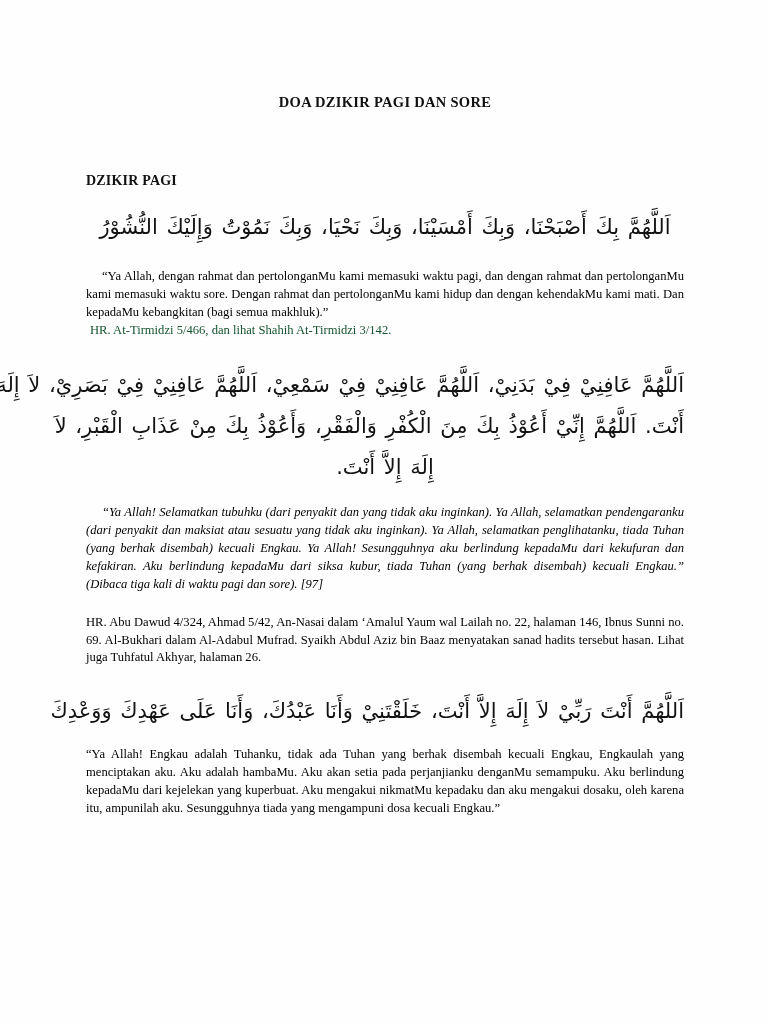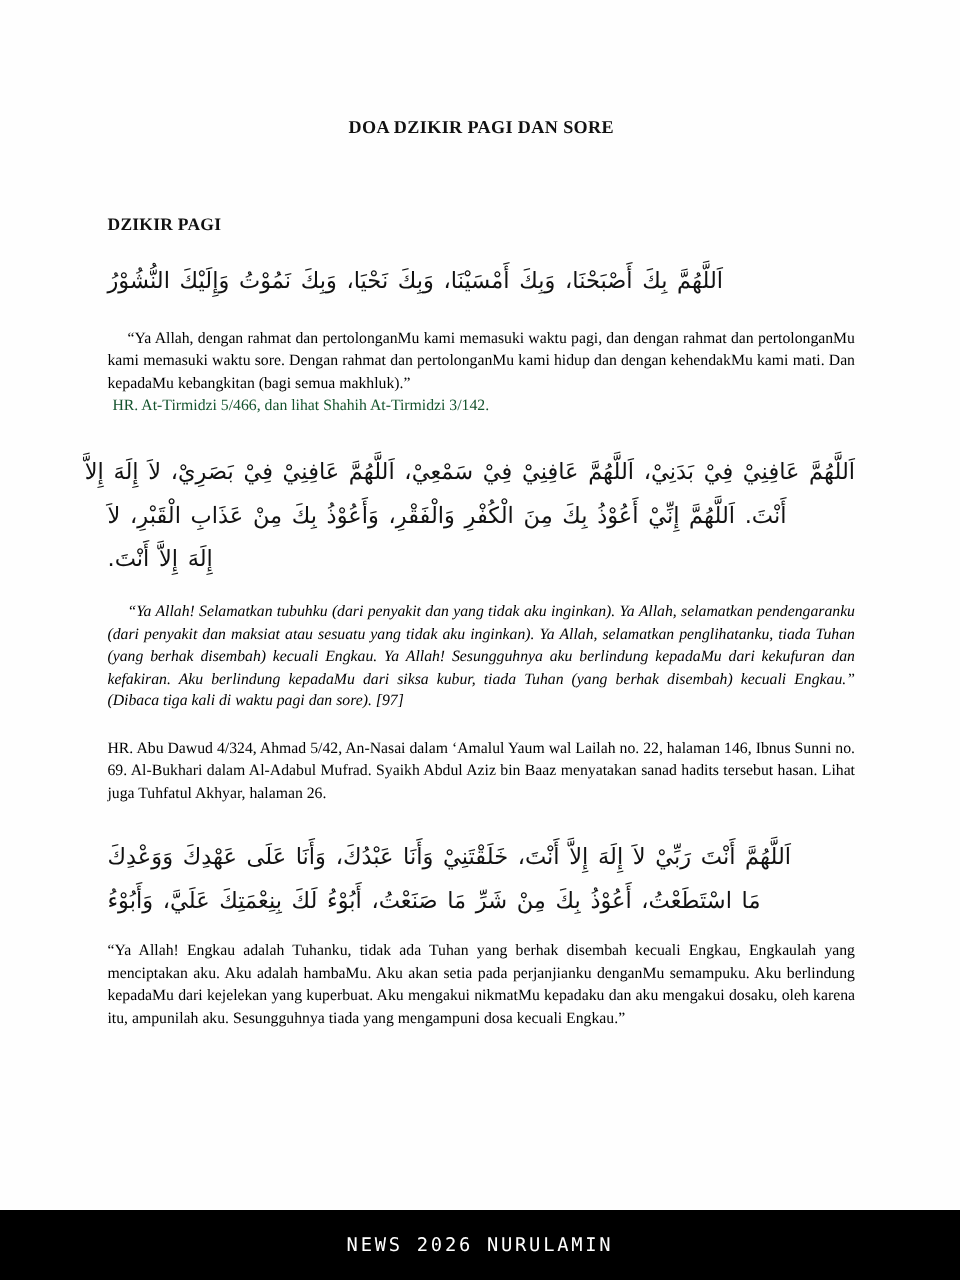--- a/index.html
+++ b/index.html
@@ -44,24 +44,24 @@
     font-weight: bold;
     font-size: 14px;
     letter-spacing: 0.2px;
     margin-top: 62px;
     margin-bottom: 0;
     color: #111;
   }
 
   .arabic {
     direction: rtl;
-    text-align: left;
+    text-align: center;
     unicode-bidi: isolate;
     font-family: "DejaVu Sans", "Liberation Sans", sans-serif;
-    font-size: 18px;
+    font-size: 21px;
     line-height: 1.95;
     color: #121212;
     word-spacing: 2px;
   }
 
   .arabic.blk1 { margin-top: 18px; }
   .arabic.blk2 { margin-top: 26px; }
   .arabic.blk3 { margin-top: 24px; }
 
   .arabic .ln {
@@ -137,24 +137,20 @@
       <span class="ln">أَنْتَ. اَللَّهُمَّ إِنِّيْ أَعُوْذُ بِكَ مِنَ الْكُفْرِ وَالْفَقْرِ، وَأَعُوْذُ بِكَ مِنْ عَذَابِ الْقَبْرِ، لاَ</span>
       <span class="ln">إِلَهَ إِلاَّ أَنْتَ.</span>
     </div>
 
     <p class="trans indented gap-b">“Ya Allah! Selamatkan tubuhku (dari penyakit dan yang tidak aku inginkan). Ya Allah, selamatkan pendengaranku (dari penyakit dan maksiat atau sesuatu yang tidak aku inginkan). Ya Allah, selamatkan penglihatanku, tiada Tuhan (yang berhak disembah) kecuali Engkau. Ya Allah! Sesungguhnya aku berlindung kepadaMu dari kekufuran dan kefakiran. Aku berlindung kepadaMu dari siksa kubur, tiada Tuhan (yang berhak disembah) kecuali Engkau.” (Dibaca tiga kali di waktu pagi dan sore). [97]</p>
 
     <p class="trans gap-c">HR. Abu Dawud 4/324, Ahmad 5/42, An-Nasai dalam ‘Amalul Yaum wal Lailah no. 22, halaman 146, Ibnus Sunni no. 69. Al-Bukhari dalam Al-Adabul Mufrad. Syaikh Abdul Aziz bin Baaz menyatakan sanad hadits tersebut hasan. Lihat juga Tuhfatul Akhyar, halaman 26.</p>
 
     <div class="arabic blk3">
       <span class="ln">اَللَّهُمَّ أَنْتَ رَبِّيْ لاَ إِلَهَ إِلاَّ أَنْتَ، خَلَقْتَنِيْ وَأَنَا عَبْدُكَ، وَأَنَا عَلَى عَهْدِكَ وَوَعْدِكَ</span>
-      <span class="ln">مَا اسْتَطَعْتُ، أَعُوْذُ بِكَ مِنْ شَرِّ مَا صَنَعْتُ، أَبُوْءُ لَكَ بِنِعْمَتِكَ عَلَيَّ، وَأَبُوْءُ</span>
     </div>
 
     <p class="trans gap-d">“Ya Allah! Engkau adalah Tuhanku, tidak ada Tuhan yang berhak disembah kecuali Engkau, Engkaulah yang menciptakan aku. Aku adalah hambaMu. Aku akan setia pada perjanjianku denganMu semampuku. Aku berlindung kepadaMu dari kejelekan yang kuperbuat. Aku mengakui nikmatMu kepadaku dan aku mengakui dosaku, oleh karena itu, ampunilah aku. Sesungguhnya tiada yang mengampuni dosa kecuali Engkau.”</p>
 
   </div>
 
-  <div class="footer-bar">
-    <span class="footer-text">NEWS 2026 NURULAMIN</span>
-  </div>
 
 </div>
 
 </body></html>

